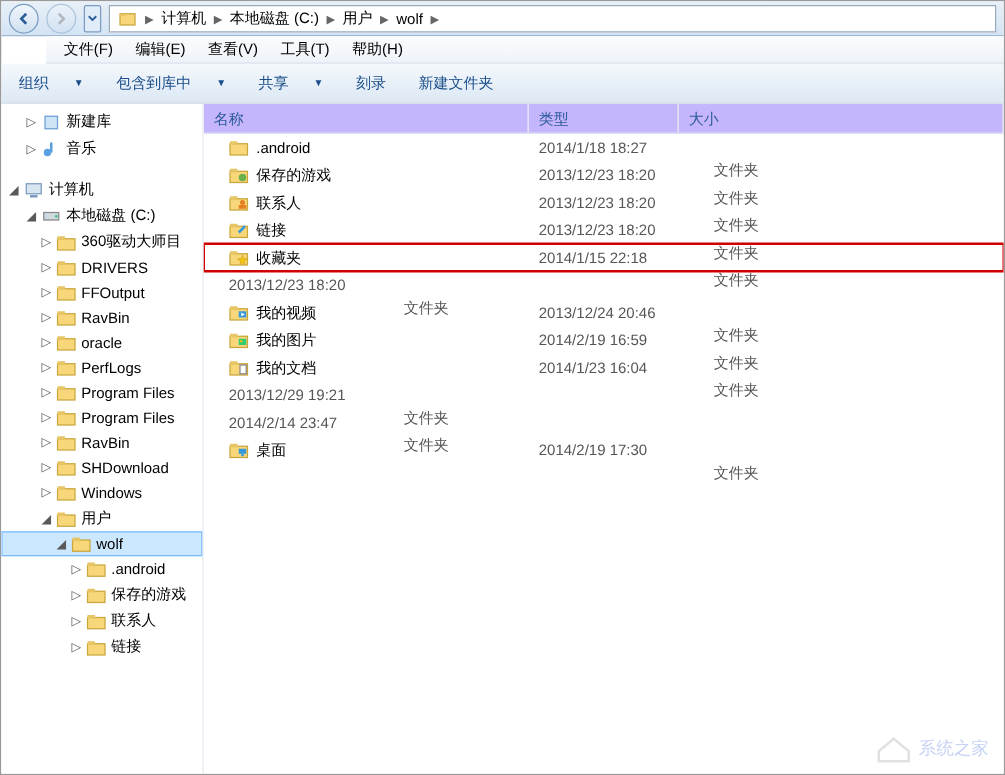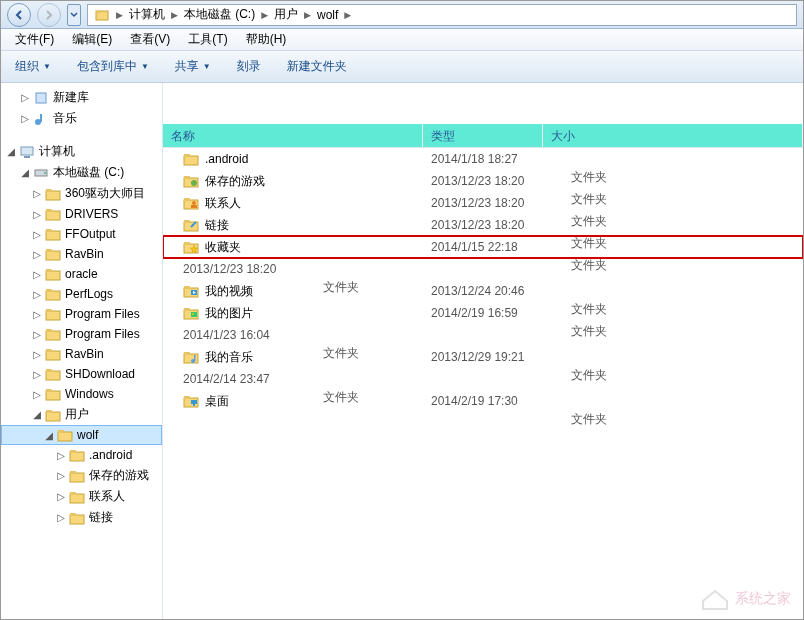--- a/index.html
+++ b/index.html
@@ -8,53 +8,53 @@
 .titlebar { height: 28px; background: linear-gradient(to bottom, #e8f0f8, #d4e4f4); border-bottom: 1px solid #a0b8d0; display: flex; align-items: center; padding: 0 6px; gap: 6px; }
 .nav-btn { width: 26px; height: 22px; border: 1px solid #7a9cc0; border-radius: 3px; background: linear-gradient(to bottom, #f0f6fc, #d0e0f0); display: flex; align-items: center; justify-content: center; }
 .nav-btn.left-round { border-radius: 50%; width: 24px; height: 24px; }
 .nav-btn.disabled { opacity: 0.5; }
 .dropdown-arrow { width: 14px; height: 22px; border: 1px solid #7a9cc0; border-radius: 2px; background: #e0ecf8; display: flex; align-items: center; justify-content: center; }
 .breadcrumb-bar { flex: 1; height: 22px; background: #fff; border: 1px solid #9ab; display: flex; align-items: center; padding: 0 2px; }
 .breadcrumb-item { padding: 0 4px; display: flex; align-items: center; gap: 2px; cursor: default; }
 .breadcrumb-sep { color: #666; padding: 0 2px; font-size: 9px; }
 .folder-mini { width: 16px; height: 16px; }
 
-.menubar { height: 22px; background: linear-gradient(to bottom, #fbfcfd, #eef3f9); border-bottom: 1px solid #d0dae6; display: flex; align-items: flex-start; padding: 0 6px; gap: 2px; }
+.menubar { height: 22px; background: linear-gradient(to bottom, #fbfcfd, #eef3f9); border-bottom: 1px solid #d0dae6; display: flex; align-items: flex-start; padding: 0 6px; gap: 2px; margin-left: 36px; }
 .menu-item { padding: 2px 8px; cursor: default; }
 
 .toolbar { height: 32px; background: linear-gradient(to bottom, #f4f8fc, #dce8f4); border-bottom: 1px solid #c0d0e0; display: flex; align-items: center; padding: 0 8px; gap: 14px; }
-.tool-item { color: #1a4d8a; padding: 4px 6px; display: flex; align-items: center; gap: 4px; cursor: default; }
+.tool-item { color: #1a4d8a; padding: 4px 6px; display: flex; align-items: center; gap: 20px; cursor: default; }
 .tool-item .drop { font-size: 8px; color: #1a4d8a; }
 
 .main { display: flex; height: calc(100% - 82px); }
 .sidebar { width: 162px; background: #fff; border-right: 1px solid #e0e6ee; overflow-y: auto; padding: 4px 0; }
 .tree-node { display: flex; align-items: center; padding: 2px 0 2px 4px; gap: 2px; cursor: default; white-space: nowrap; overflow: hidden; }
 .tree-node.selected { background: #cce8ff; border: 1px solid #7abaff; padding: 1px 0 1px 3px; }
 .tree-indent { display: inline-block; }
 .tree-toggle { width: 12px; height: 12px; display: flex; align-items: center; justify-content: center; color: #595959; font-size: 10px; cursor: pointer; }
 .tree-icon { width: 16px; height: 16px; flex-shrink: 0; }
 .tree-label { padding-left: 2px; }
 
 .content { flex: 1; background: #fff; position: relative; overflow-y: auto; }
-.col-headers { display: flex; height: 24px; border-bottom: 1px solid #e0e6ee; background: #5eead4; position: sticky; top: 0; margin-top: 41px; }
+.col-headers { display: flex; height: 24px; border-bottom: 1px solid #e0e6ee; background: #c4b5fd; position: sticky; top: 0; }
 .col-header { padding: 4px 8px; color: #2b5a99; border-right: 1px solid #f0f0f0; cursor: default; }
 .col-name { width: 260px; }
 .col-date { width: 140px; }
 .col-type { width: 120px; }
 .col-size { flex: 1; }
 
 .file-row { display: flex; align-items: center; height: 22px; padding-left: 12px; }
 .file-row.highlighted { outline: 2px solid #d00000; outline-offset: -1px; }
 .file-cell { padding: 0 8px; overflow: hidden; text-overflow: ellipsis; white-space: nowrap; }
 .file-cell.name { width: 248px; display: flex; align-items: center; gap: 6px; }
 .file-cell.date { width: 140px; color: #555; }
 .file-cell.type { width: 120px; color: #555; margin-top: 37px; }
 .file-icon { width: 16px; height: 16px; flex-shrink: 0; }
 
-.watermark { position: absolute; right: 12px; bottom: 8px; opacity: 0.25; display: flex; align-items: center; gap: 6px; color: #be185d; font-size: 14px; }
+.watermark { position: absolute; right: 12px; bottom: 8px; opacity: 0.25; display: flex; align-items: center; gap: 6px; color: #1d4ed8; font-size: 14px; }
 
 
 svg { display: block; }
 </style>
 </head>
 <body>
 
 <div class="titlebar">
   <div class="nav-btn left-round">
     <svg width="10" height="10" viewBox="0 0 10 10">
@@ -407,33 +407,32 @@
               <rect x="1" y="3" width="6" height="3" fill="#e8c564"></rect>
               <rect x="8" y="7" width="6" height="5" fill="#2ecc71"></rect>
               <circle cx="10" cy="9" r="1" fill="#f1c40f"></circle>
             </svg>
             <span>我的图片</span>
           </div>
           <div class="file-cell date">2014/2/19 16:59</div>
           <div class="file-cell type">文件夹</div>
         </div>
         <div class="file-row">
+          <div class="file-cell name">
+            <svg class="file-icon" viewBox="0 0 16 16">
+              <rect x="1" y="5" width="14" height="9" fill="#f7d77a" stroke="#c9a63b"></rect>
+              <rect x="1" y="3" width="6" height="3" fill="#e8c564"></rect>
+              <rect x="9" y="6" width="5" height="7" fill="#fff" stroke="#888"></rect>
+            </svg>
+            <span>我的文档</span>
+          </div>
           <div class="file-cell date">2014/1/23 16:04</div>
           <div class="file-cell type">文件夹</div>
         </div>
         <div class="file-row">
-          <div class="file-cell name">
-            <svg class="file-icon" viewBox="0 0 16 16">
-              <rect x="1" y="5" width="14" height="9" fill="#f7d77a" stroke="#c9a63b"></rect>
-              <rect x="1" y="3" width="6" height="3" fill="#e8c564"></rect>
-              <circle cx="10" cy="12" r="2" fill="#5aa0e0"></circle>
-              <rect x="11" y="6" width="1.5" height="6" fill="#5aa0e0"></rect>
-            </svg>
-            <span>我的音乐</span>
-          </div>
           <div class="file-cell date">2013/12/29 19:21</div>
           <div class="file-cell type">文件夹</div>
         </div>
         <div class="file-row">
           <div class="file-cell date">2014/2/14 23:47</div>
           <div class="file-cell type">文件夹</div>
         </div>
         <div class="file-row">
           <div class="file-cell name">
             <svg class="file-icon" viewBox="0 0 16 16">

